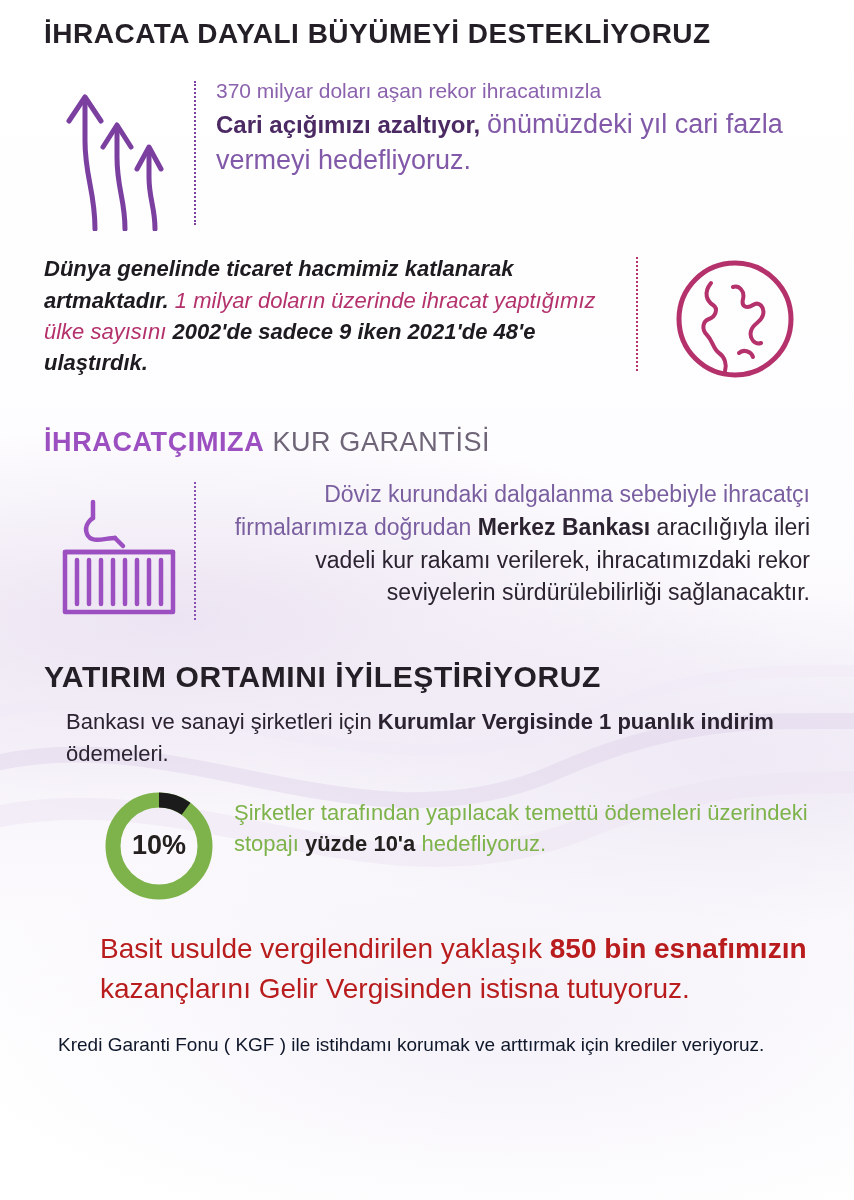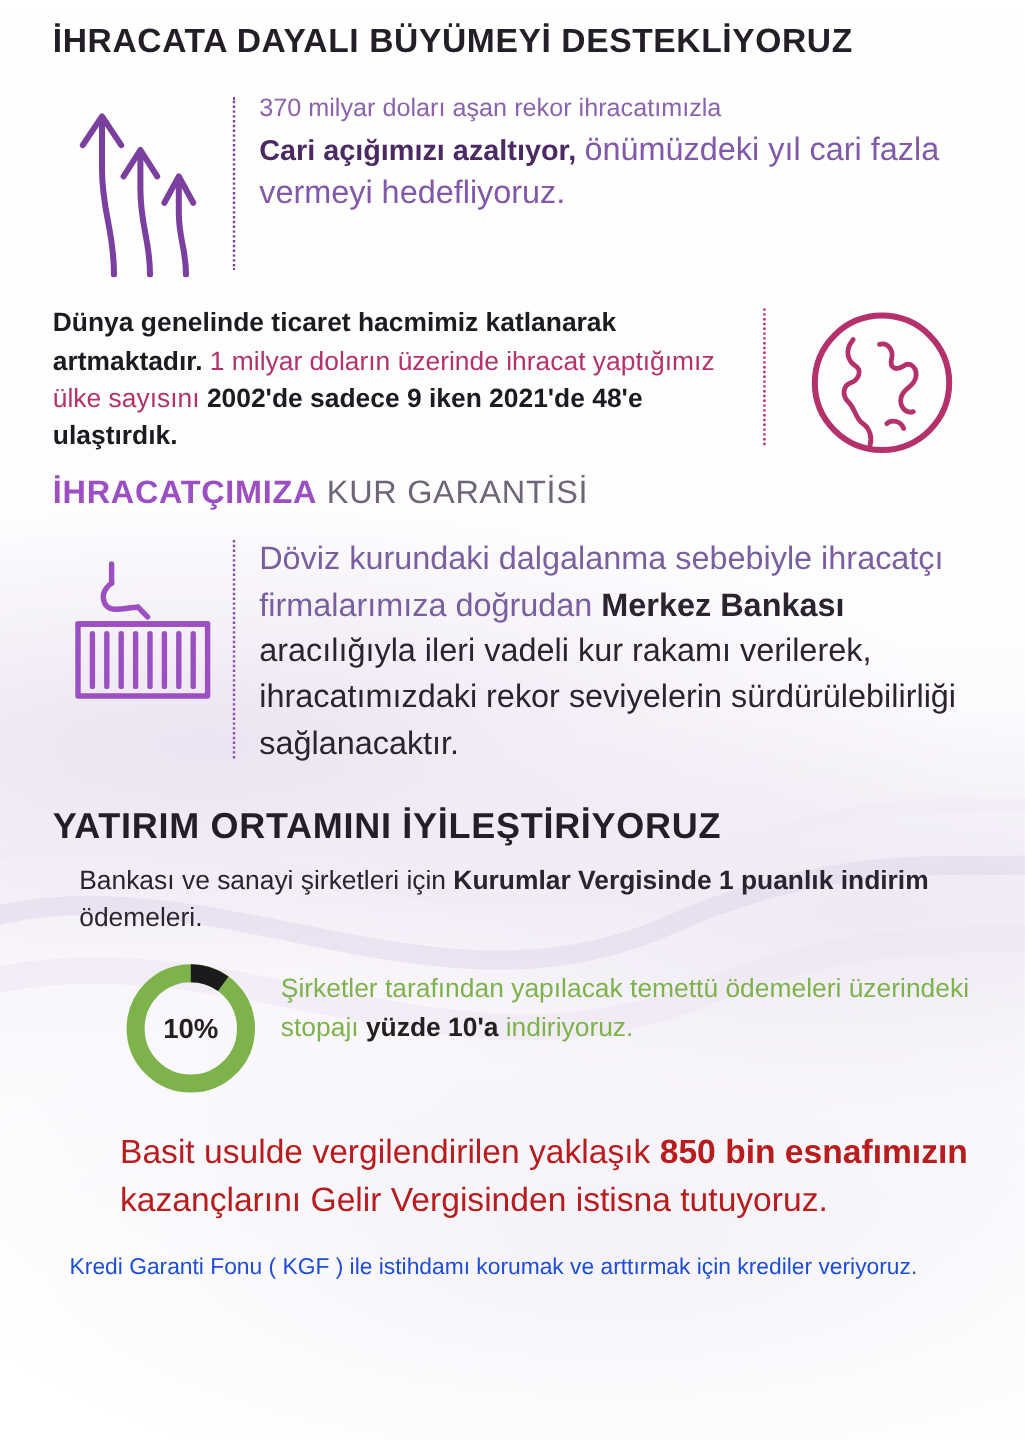--- a/index.html
+++ b/index.html
@@ -48,37 +48,37 @@
   
   .row-arrows { display: flex; align-items: flex-start; margin-top: 26px; }
   .arrows-icon { width: 150px; flex: 0 0 150px; display: flex; justify-content: center; padding-top: 6px; }
   .vsep { width: 0; border-left: 2px dotted #7b3fa0; margin: 6px 20px 6px 0; align-self: stretch; }
   .purple-text { color: #7d4fa6; font-size: 25px; line-height: 1.32; padding-top: 2px; }
   .purple-text .small { font-size: 21px; color: #8b62ad; display: block; margin-bottom: 2px; }
   .purple-text .big { font-size: 24px; font-weight: bold; color: #4b2a63; }
   .purple-text .rest { font-size: 27px; color: #8159a8; }
 
   
-  .row-world { display: flex; align-items: flex-start; margin-top: 22px; }
+  .row-world { display: flex; align-items: flex-start; margin-top: 22px; font-style: italic; }
   .world-text { flex: 1 1 auto; font-size: 22px; line-height: 1.42; color: #241f26; padding-right: 10px; }
   .world-text b { font-weight: bold; color: #1d1a20; }
   .world-text .pink { color: #b4316b; }
   .vsep-pink { width: 0; border-left: 2px dotted #b4316b; margin: 4px 22px 10px 8px; align-self: stretch; }
   .globe-wrap { flex: 0 0 150px; display: flex; justify-content: center; padding-top: 4px; }
 
   
-  .sub-head { margin-top: 14px; font-size: 27px; letter-spacing: .6px; }
+  .sub-head { margin-top: 46px; font-size: 27px; letter-spacing: .6px; }
   .sub-head .a { color: #9b4fc0; font-weight: bold; }
   .sub-head .b { color: #6f6578; font-weight: normal; }
 
   
   .row-container { display: flex; align-items: flex-start; margin-top: 18px; }
   .container-icon { width: 150px; flex: 0 0 150px; display: flex; justify-content: center; padding-top: 18px; }
   .vsep2 { width: 0; border-left: 2px dotted #8a50b0; margin: 6px 20px 6px 0; align-self: stretch; }
-  .cont-text { font-size: 27px; line-height: 1.42; color: #7a5fa0; padding-top: 2px; }
+  .cont-text { font-size: 23px; line-height: 1.42; color: #7a5fa0; padding-top: 2px; text-align: right; }
   .cont-text b { color: #2b2330; font-weight: bold; }
   .cont-text .dark { color: #2b2330; }
 
   
   h2.section-title2 {
     font-size: 30px;
     font-weight: bold;
     letter-spacing: 0.6px;
     color: #241f26;
     margin: 34px 0 0 0;
@@ -88,27 +88,27 @@
   .yat-para b { font-weight: bold; }
 
   .row-donut { display: flex; align-items: flex-start; margin-top: 18px; padding-left: 40px; }
   .donut-wrap { flex: 0 0 150px; display: flex; justify-content: center; }
   .green-text { font-size: 22px; line-height: 1.42; color: #7db34a; padding-top: 10px; }
   .green-text b { color: #23201f; font-weight: bold; }
 
   .basit { margin: 24px 0 0 56px; font-size: 28px; line-height: 1.42; color: #b91c1c; }
   .basit b { font-weight: bold; }
 
-  .footer-note { margin: 26px 0 0 14px; font-size: 19px; color: #1d4ed8; }
+  .footer-note { margin: 26px 0 0 14px; font-size: 19px; color: #0f172a; }
 
   .donut-label {
     position: absolute;
     inset: 0;
     display: flex; align-items: center; justify-content: center;
-    font-size: 23px; font-weight: bold; color: #23201f;
+    font-size: 27px; font-weight: bold; color: #23201f;
   }
   .donut-holder { position: relative; width: 118px; height: 118px; }
 </style>
 </head>
 <body>
 
 <div class="bg-wash"></div>
 <svg class="bg-swirl" viewBox="0 0 1020 420">
   <path d="M0,250 C220,140 420,330 640,230 C820,150 930,200 1020,170" fill="none" stroke="#e3d8ec" stroke-width="16"></path>
   <path d="M0,300 C240,200 430,380 660,290 C840,215 940,260 1020,230" fill="none" stroke="#eee6f4" stroke-width="22"></path>
@@ -196,21 +196,21 @@
       <div class="donut-wrap">
         <div class="donut-holder">
           <svg width="118" height="118" viewBox="0 0 118 118">
             <circle cx="59" cy="59" r="46" fill="none" stroke="#7db34a" stroke-width="15"></circle>
             <circle cx="59" cy="59" r="46" fill="none" stroke="#1b1b1b" stroke-width="15" stroke-dasharray="28.9 260.1" stroke-dashoffset="-0" transform="rotate(-90 59 59)" stroke-linecap="butt"></circle>
           </svg>
           <div class="donut-label">10%</div>
         </div>
       </div>
       <div class="green-text">
-        <span>Şirketler tarafından yapılacak temettü ödemeleri üzerindeki stopajı </span><b>yüzde 10'a</b><span> indiriyoruz.</span>
+        <span>Şirketler tarafından yapılacak temettü ödemeleri üzerindeki stopajı </span><b>yüzde 10'a</b><span> hedefliyoruz.</span>
       </div>
     </div>
 
     <div class="basit">
       <span>Basit usulde vergilendirilen yaklaşık </span><b>850 bin esnafımızın</b><span> kazançlarını Gelir Vergisinden istisna tutuyoruz.</span>
     </div>
 
     <div class="footer-note">Kredi Garanti Fonu ( KGF ) ile istihdamı korumak ve arttırmak için krediler veriyoruz.</div>
   </div>
 

